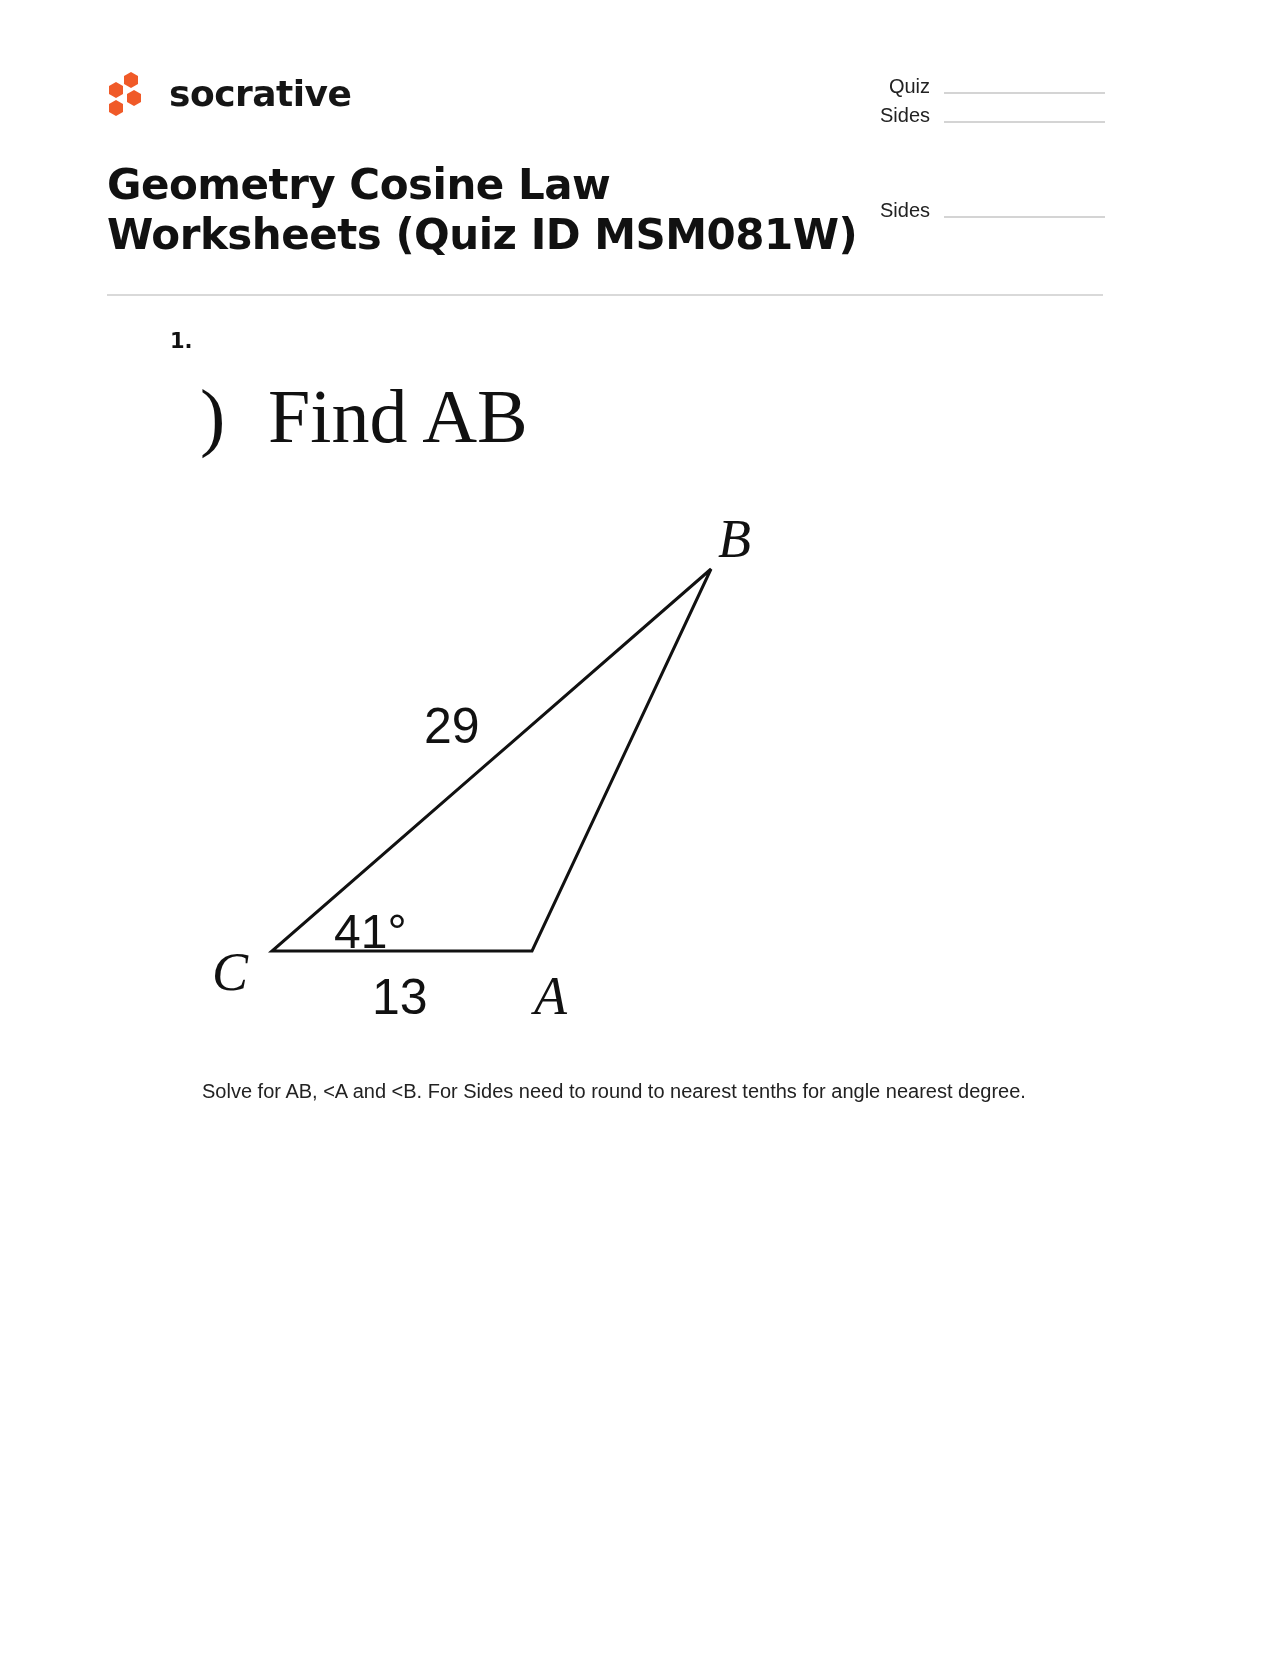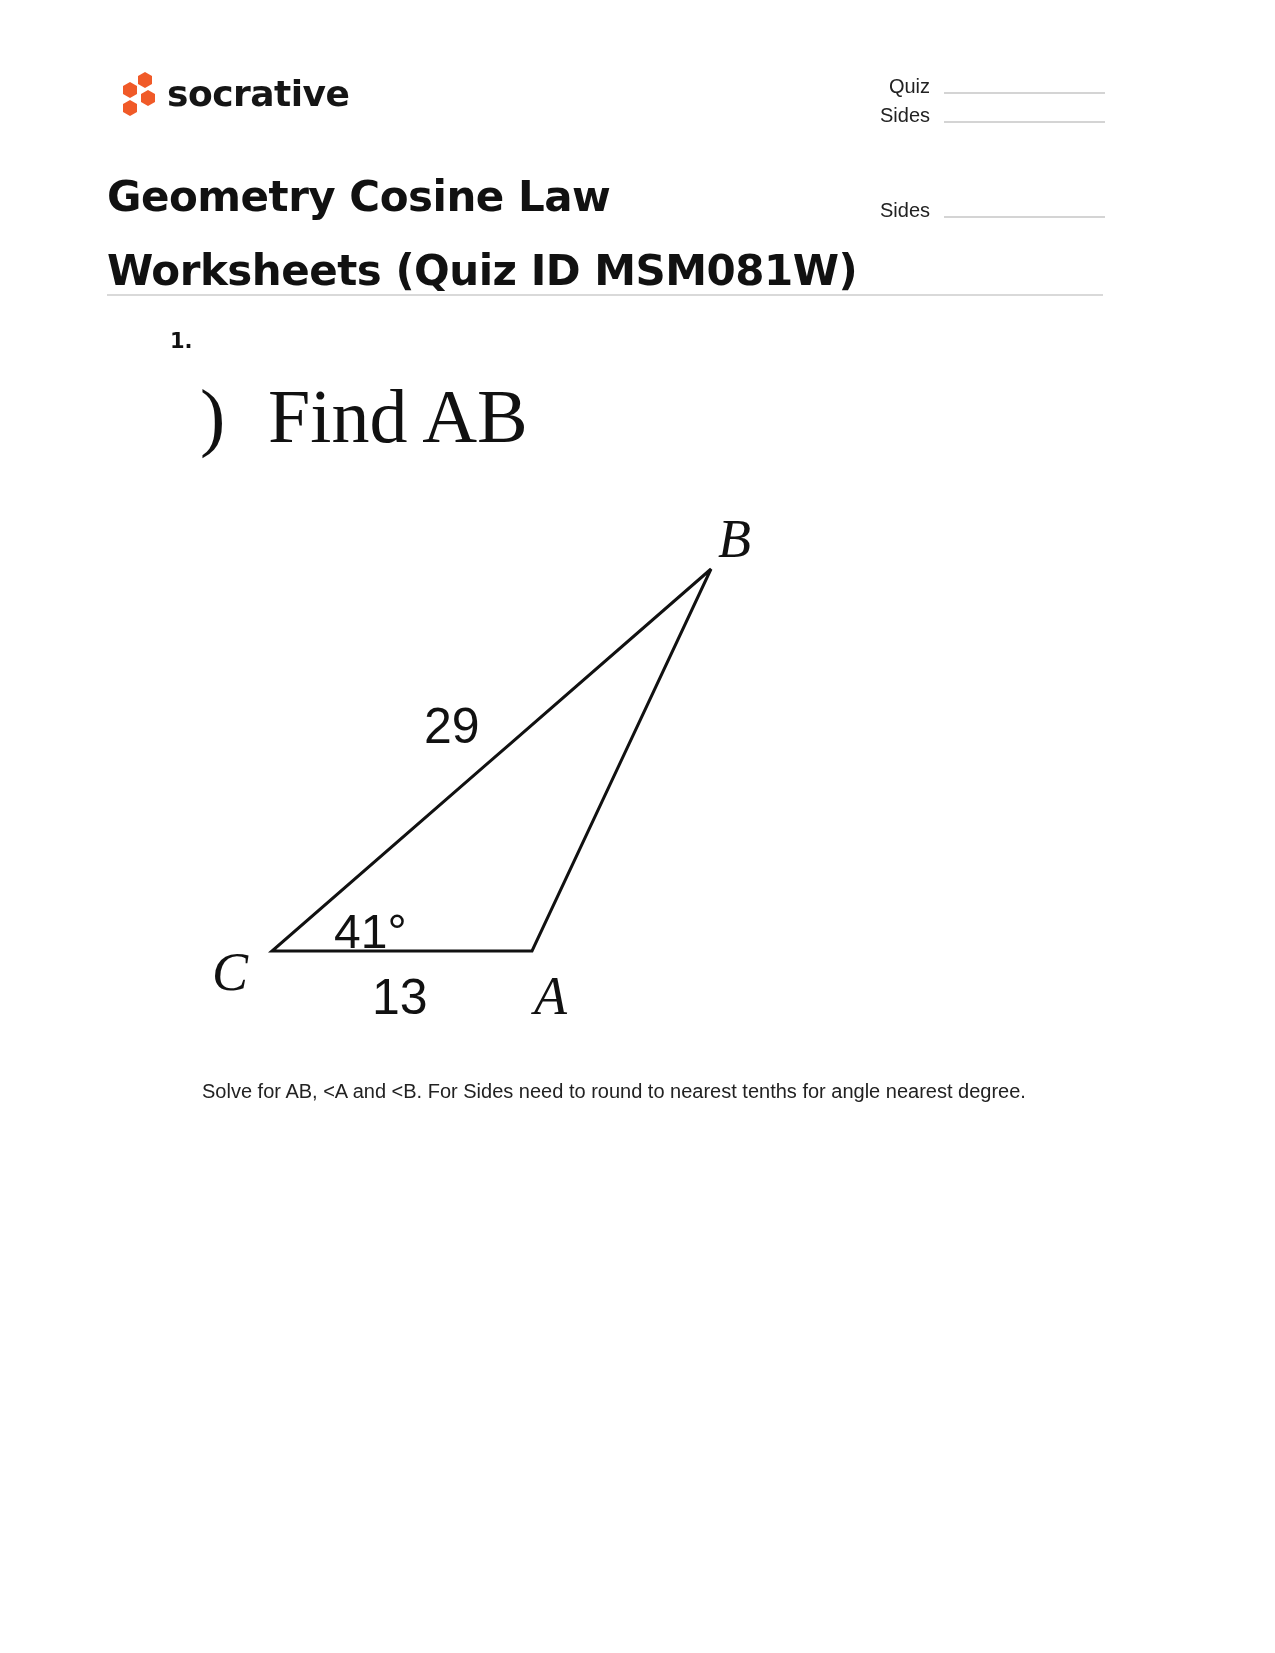--- a/index.html
+++ b/index.html
@@ -10,25 +10,25 @@
     body {
       width: 1275px;
       height: 1653px;
       position: relative;
       overflow: hidden;
       font-family: "Liberation Sans", sans-serif;
       color: #111111;
     }
     .logo {
       position: absolute;
-      left: 121px;
+      left: 107px;
       top: 70px;
       display: flex;
       align-items: center;
-      gap: 8px;
+      gap: 24px;
     }
     .logo svg { display: block; }
     .logo-text {
       font-family: "DejaVu Sans", sans-serif;
       font-size: 36px;
       font-weight: bold;
       letter-spacing: -0.5px;
       color: #151515;
       line-height: 1;
     }
@@ -58,21 +58,21 @@
     .meta-score { top: 200px; }
     .title {
       position: absolute;
       left: 107px;
       top: 160px;
       width: 760px;
       margin: 0;
       font-family: "DejaVu Sans", sans-serif;
       font-size: 42px;
       font-weight: bold;
-      line-height: 74px;
+      line-height: 50px;
       letter-spacing: -0.5px;
       color: #111;
     }
     .divider {
       position: absolute;
       left: 107px;
       top: 294px;
       width: 996px;
       height: 0;
       border-top: 2px solid #d9d9d9;

